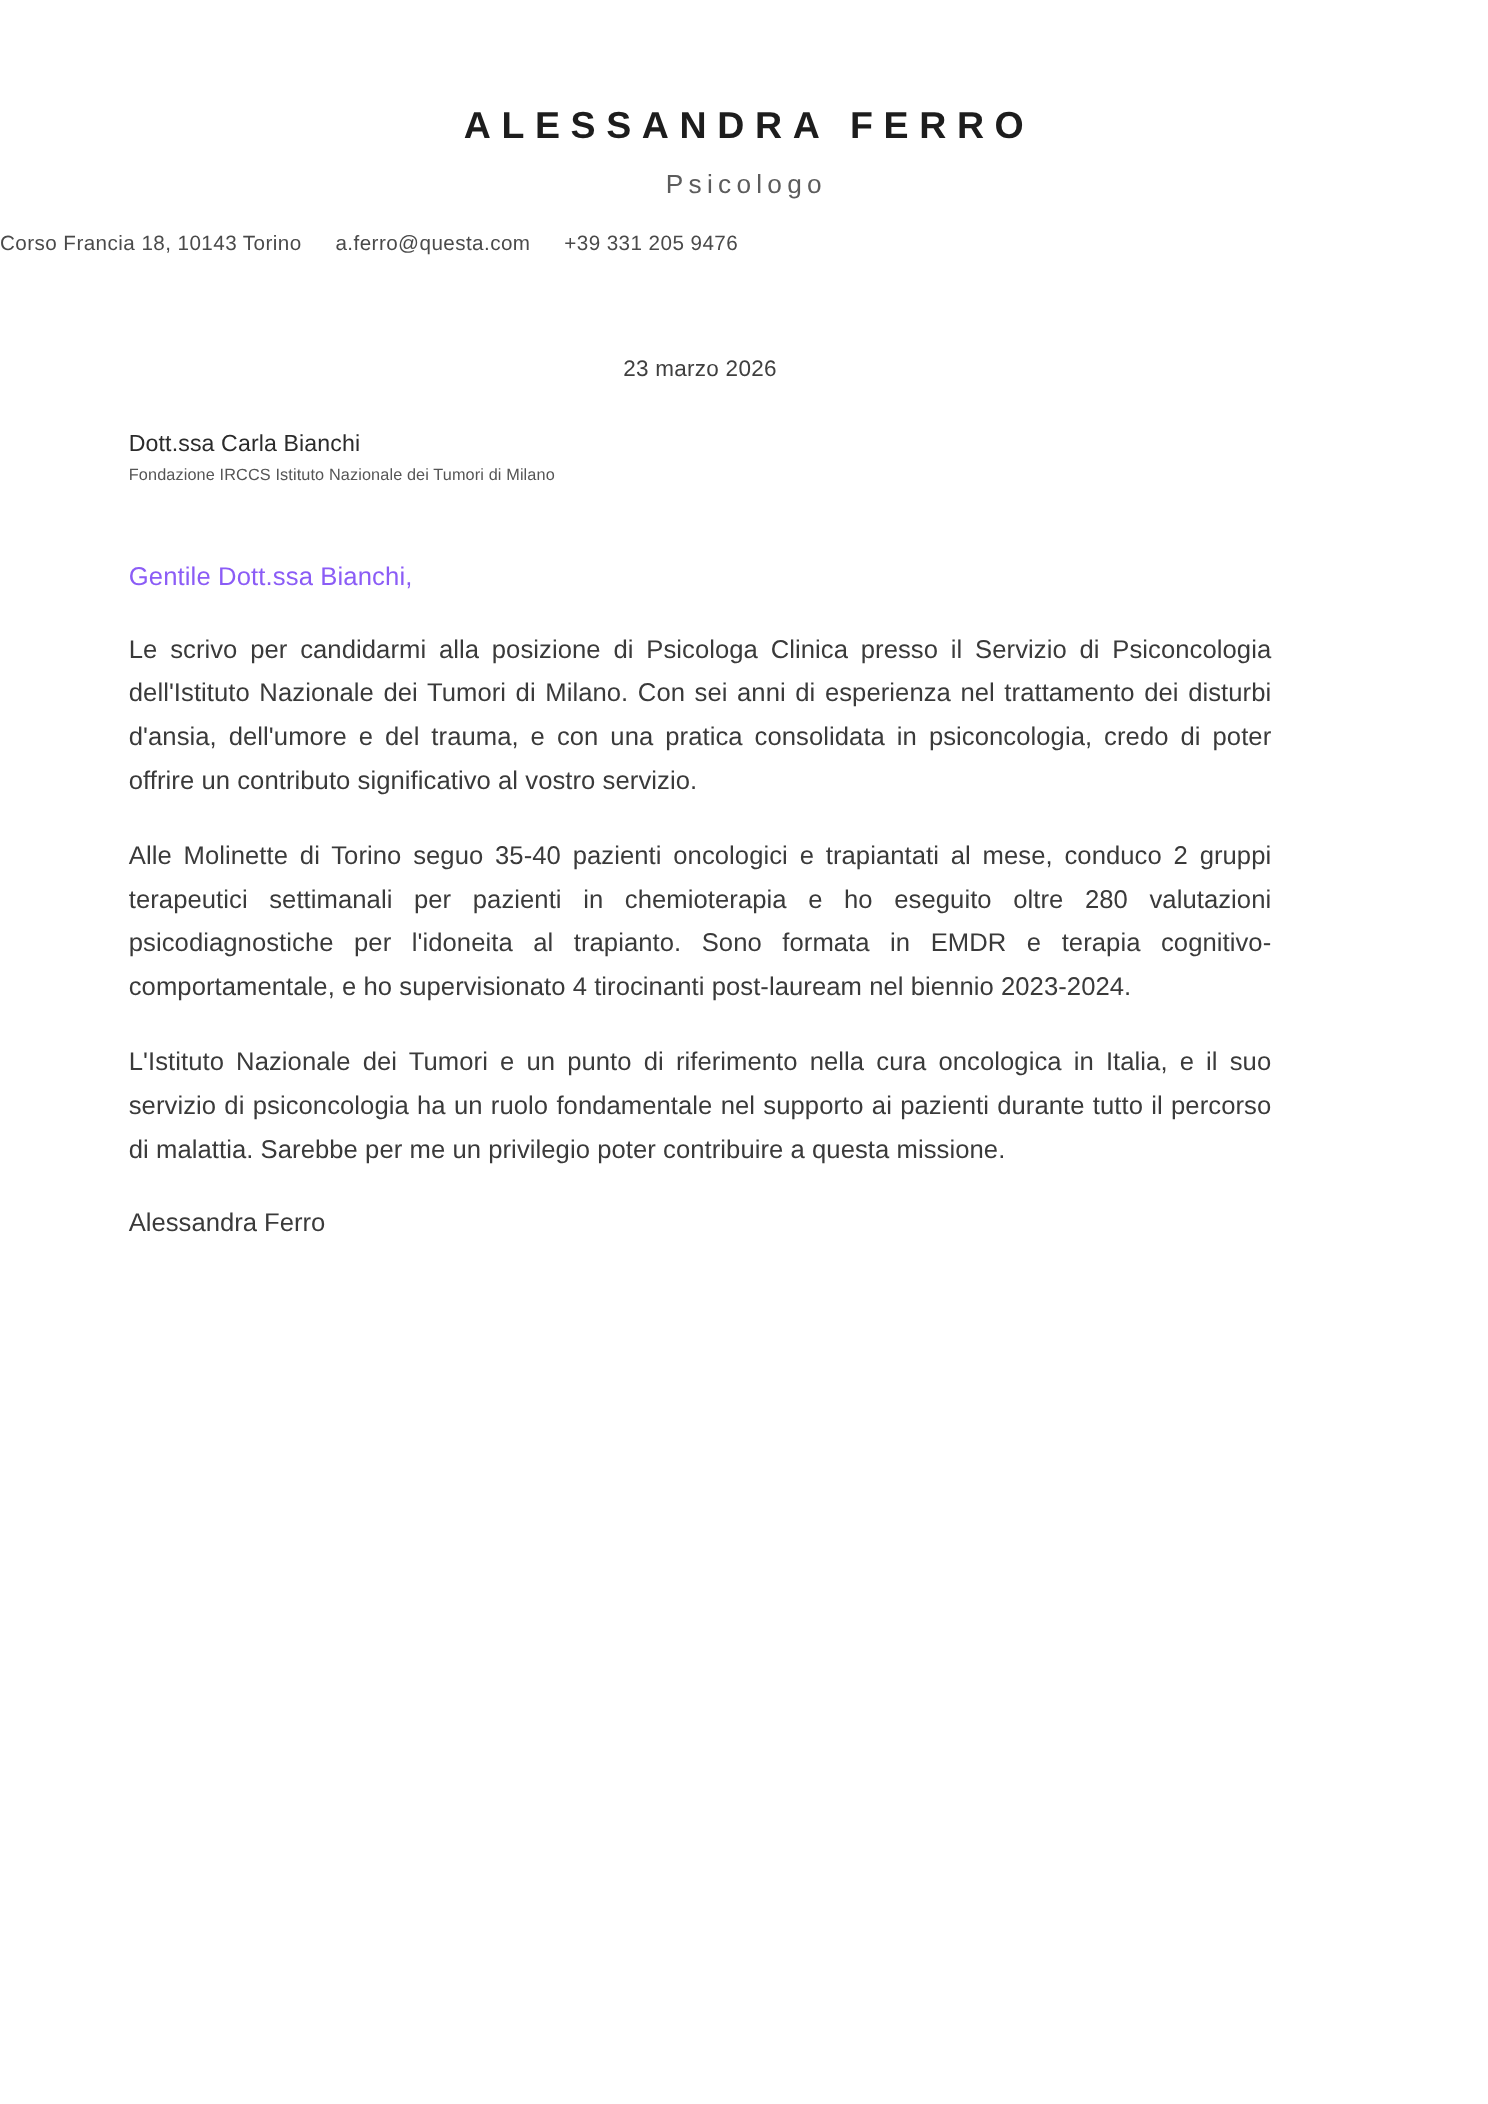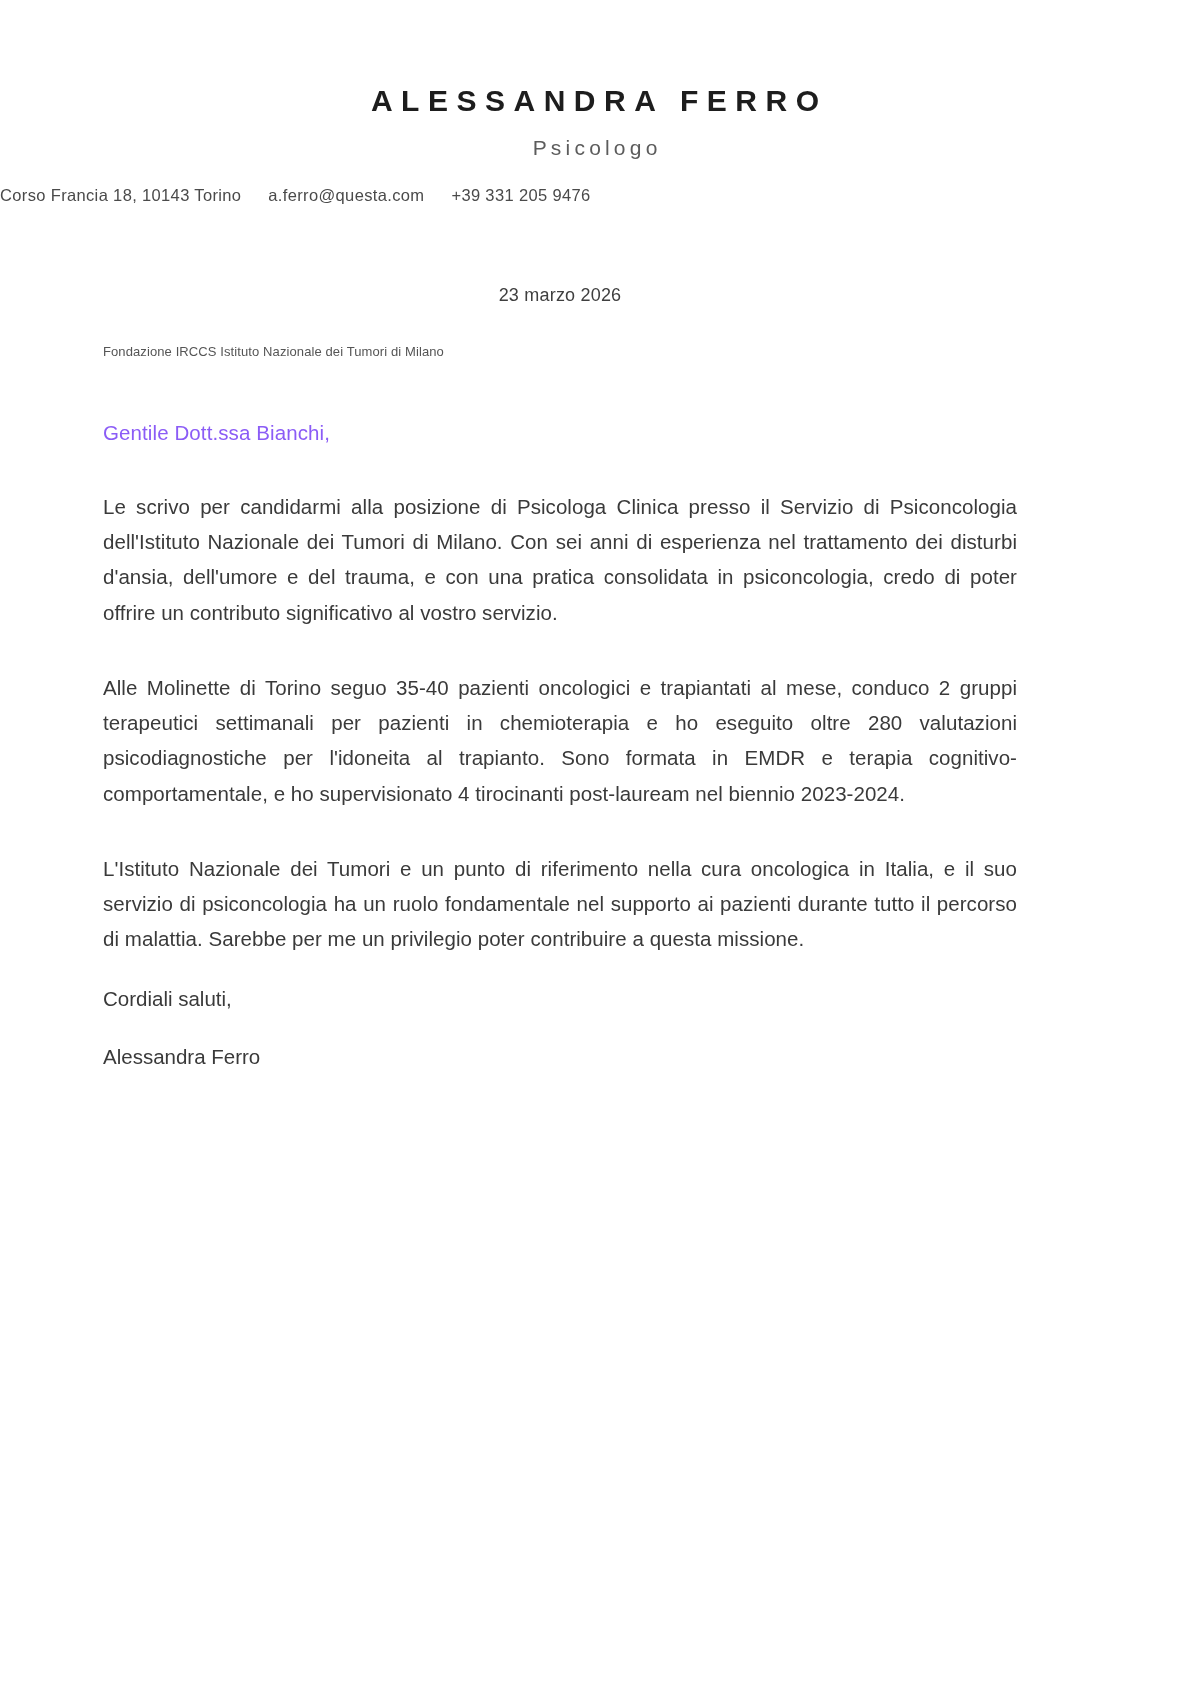--- a/index.html
+++ b/index.html
@@ -83,21 +83,21 @@
   }
 
   .greeting {
     margin-top:56px;
     font-size:20.5px;
     color:#8b5cf6;
     line-height:1.55;
     letter-spacing:0.1px;
   }
   .para {
-    margin-top:40px;
+    margin-top:24px;
     font-size:20.5px;
     line-height:1.72;
     color:#3a3a3a;
     text-align:justify;
     text-justify:inter-word;
     letter-spacing:0.05px;
   }
   .closing {
     margin-top:26px;
     font-size:20.5px;
@@ -126,29 +126,29 @@
       <span class="sep"></span>
       <span class="item">+39 331 205 9476</span>
     </div>
   </header>
 
   <main class="body">
 
     <div class="date">23 marzo 2026</div>
 
     <div class="recipient">
+      <div class="recipient-name">Dott.ssa Carla Bianchi</div>
       <div class="recipient-org">Fondazione IRCCS Istituto Nazionale dei Tumori di Milano</div>
     </div>
 
     <div class="greeting">Gentile Dott.ssa Bianchi,</div>
 
     <p class="para">Le scrivo per candidarmi alla posizione di Psicologa Clinica presso il Servizio di Psiconcologia dell'Istituto Nazionale dei Tumori di Milano. Con sei anni di esperienza nel trattamento dei disturbi d'ansia, dell'umore e del trauma, e con una pratica consolidata in psiconcologia, credo di poter offrire un contributo significativo al vostro servizio.</p>
 
     <p class="para">Alle Molinette di Torino seguo 35-40 pazienti oncologici e trapiantati al mese, conduco 2 gruppi terapeutici settimanali per pazienti in chemioterapia e ho eseguito oltre 280 valutazioni psicodiagnostiche per l'idoneita al trapianto. Sono formata in EMDR e terapia cognitivo-comportamentale, e ho supervisionato 4 tirocinanti post-lauream nel biennio 2023-2024.</p>
 
     <p class="para">L'Istituto Nazionale dei Tumori e un punto di riferimento nella cura oncologica in Italia, e il suo servizio di psiconcologia ha un ruolo fondamentale nel supporto ai pazienti durante tutto il percorso di malattia. Sarebbe per me un privilegio poter contribuire a questa missione.</p>
 
-    <div class="closing">Cordiali saluti,</div>
 
     <div class="signature">Alessandra Ferro</div>
 
   </main>
 </div>
 
 </body></html>

